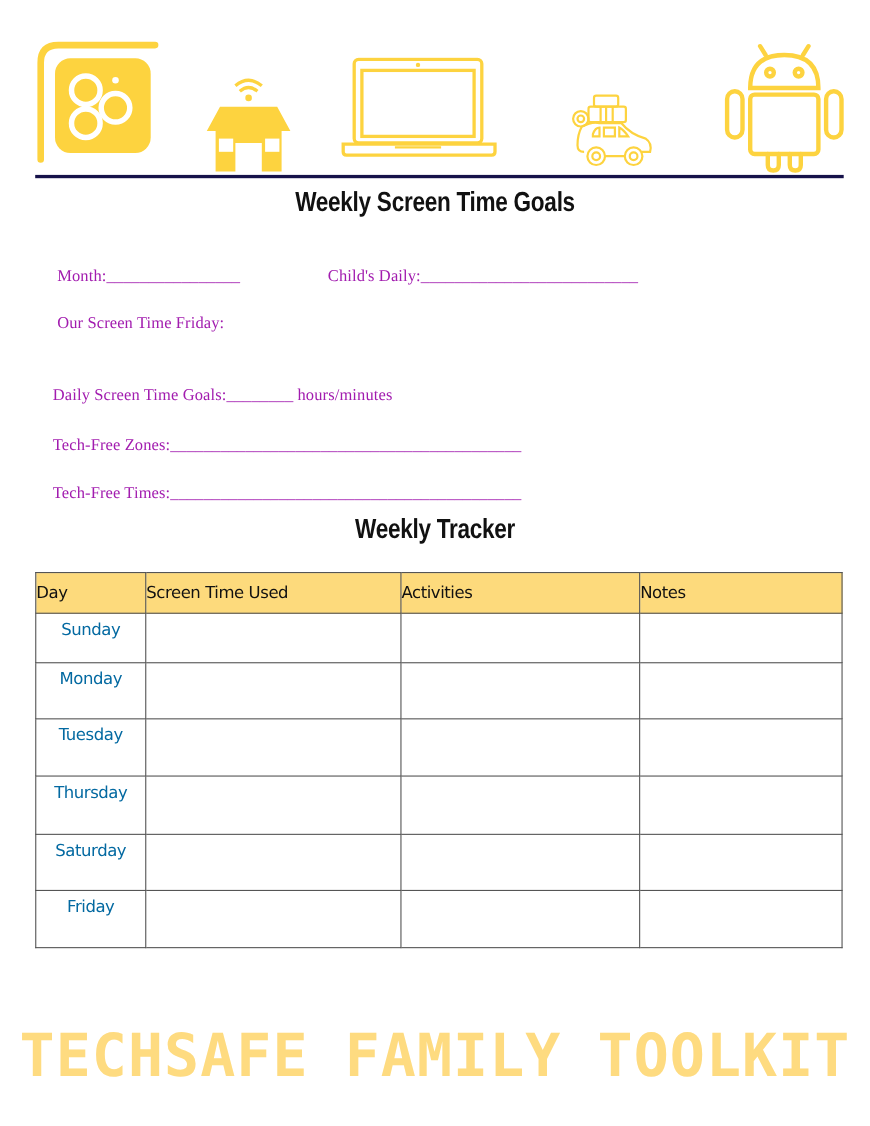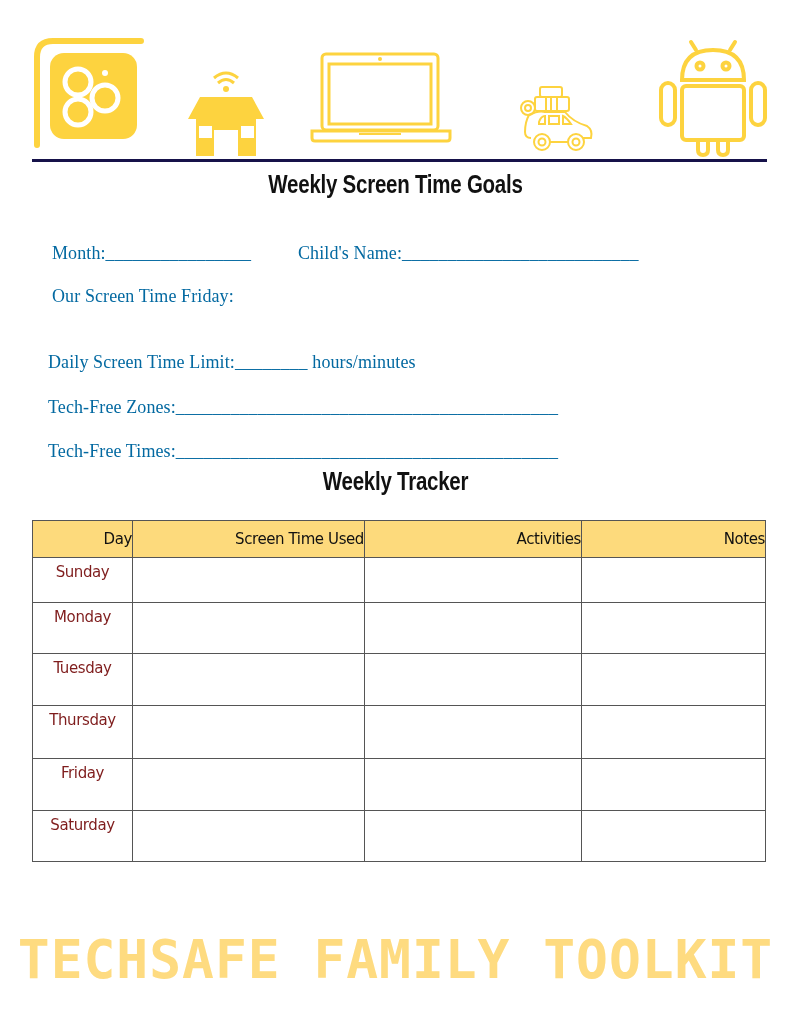--- a/index.html
+++ b/index.html
@@ -2,25 +2,25 @@
 <html><head>
 <meta charset="utf-8">
 <style>
   html, body { margin:0; padding:0; background:#ffffff; }
   body { width:791px; height:1024px; position:relative; overflow:hidden; font-family:"Liberation Sans", sans-serif; }
   .icon { position:absolute; }
   .rule { position:absolute; left:32px; top:159px; width:735px; height:3px; background:#16124a; }
   .title { position:absolute; left:0; width:791px; text-align:center; font-family:"Liberation Sans Narrow","Liberation Sans", sans-serif; font-weight:bold; color:#111111; transform:scaleX(0.82); transform-origin:center; letter-spacing:-0.3px; }
   .t1 { top:170px; font-size:25px; }
   .t2 { top:467px; font-size:25px; }
-  .field { position:absolute; font-family:"Liberation Serif", serif; font-size:18px; color:#0369a1; white-space:pre; letter-spacing:0.1px; }
+  .field { position:absolute; font-family:"Liberation Serif", serif; font-size:15px; color:#a21caf; white-space:pre; letter-spacing:0.1px; }
   table.tracker { position:absolute; left:32px; top:520px; width:733px; border-collapse:collapse; table-layout:fixed; font-family:"DejaVu Sans", sans-serif; }
   table.tracker th, table.tracker td { border:1.5px solid #555555; padding:0; }
-  table.tracker th { background:#fdda7c; font-weight:normal; font-size:15px; color:#111111; height:36px; text-align:right; vertical-align:middle; letter-spacing:-0.4px; }
-  table.tracker td { vertical-align:top; text-align:center; font-size:15px; color:#7f1d1d; letter-spacing:-0.4px; }
+  table.tracker th { background:#fdda7c; font-weight:normal; font-size:15px; color:#111111; height:36px; text-align:left; vertical-align:middle; letter-spacing:-0.4px; }
+  table.tracker td { vertical-align:top; text-align:center; font-size:15px; color:#0369a1; letter-spacing:-0.4px; }
   table.tracker td.day { padding-top:5px; }
   .footer { position:absolute; left:0; top:928px; width:791px; text-align:center; font-family:"DejaVu Sans Mono","Liberation Mono", monospace; font-weight:bold; font-size:54px; color:#fedb80; letter-spacing:1px; transform:scaleX(0.98); }
 </style>
 </head>
 <body>
 
 <svg class="icon" style="left:33px;top:37px" width="112" height="112" viewBox="0 0 112 112">
   <path d="M4 108 V20 Q4 4 20 4 H108" fill="none" stroke="#fdd33f" stroke-width="6" stroke-linecap="round"></path>
   <rect x="17" y="16" width="87" height="86" rx="14" fill="#fdd33f"></rect>
   <circle cx="45" cy="45" r="13" fill="none" stroke="#fff" stroke-width="5"></circle>
@@ -74,23 +74,23 @@
     <rect x="93" y="45" width="14" height="42" rx="7"></rect>
     <path d="M40 102 V112 Q40 117 45 117 Q50 117 50 112 V102 M60 102 V112 Q60 117 65 117 Q70 117 70 112 V102"></path>
   </g>
 </svg>
 
 <div class="rule"></div>
 
 <div class="title t1">Weekly Screen Time Goals</div>
 
 <div class="field" style="left:52px;top:243px">Month:________________</div>
-<div class="field" style="left:298px;top:243px">Child's Name:__________________________</div>
+<div class="field" style="left:298px;top:243px">Child's Daily:__________________________</div>
 <div class="field" style="left:52px;top:286px">Our Screen Time Friday:</div>
-<div class="field" style="left:48px;top:352px">Daily Screen Time Limit:________ hours/minutes</div>
+<div class="field" style="left:48px;top:352px">Daily Screen Time Goals:________ hours/minutes</div>
 <div class="field" style="left:48px;top:397px">Tech-Free Zones:__________________________________________</div>
 <div class="field" style="left:48px;top:441px">Tech-Free Times:__________________________________________</div>
 
 <div class="title t2">Weekly Tracker</div>
 
 <table class="tracker">
   <colgroup>
     <col style="width:100px">
       <col style="width:232px">
       <col style="width:217px">
@@ -122,28 +122,28 @@
       <td></td>
       <td></td>
       <td></td>
     </tr>
     <tr style="height:53px">
       <td class="day">Thursday</td>
       <td></td>
       <td></td>
       <td></td>
     </tr>
-    <tr style="height:52px">
-      <td class="day">Friday</td>
+    <tr style="height:51px">
+      <td class="day">Saturday</td>
       <td></td>
       <td></td>
       <td></td>
     </tr>
-    <tr style="height:51px">
-      <td class="day">Saturday</td>
+    <tr style="height:52px">
+      <td class="day">Friday</td>
       <td></td>
       <td></td>
       <td></td>
     </tr>
   </tbody>
 </table>
 
 <div class="footer">TECHSAFE FAMILY TOOLKIT</div>
 
 </body></html>

